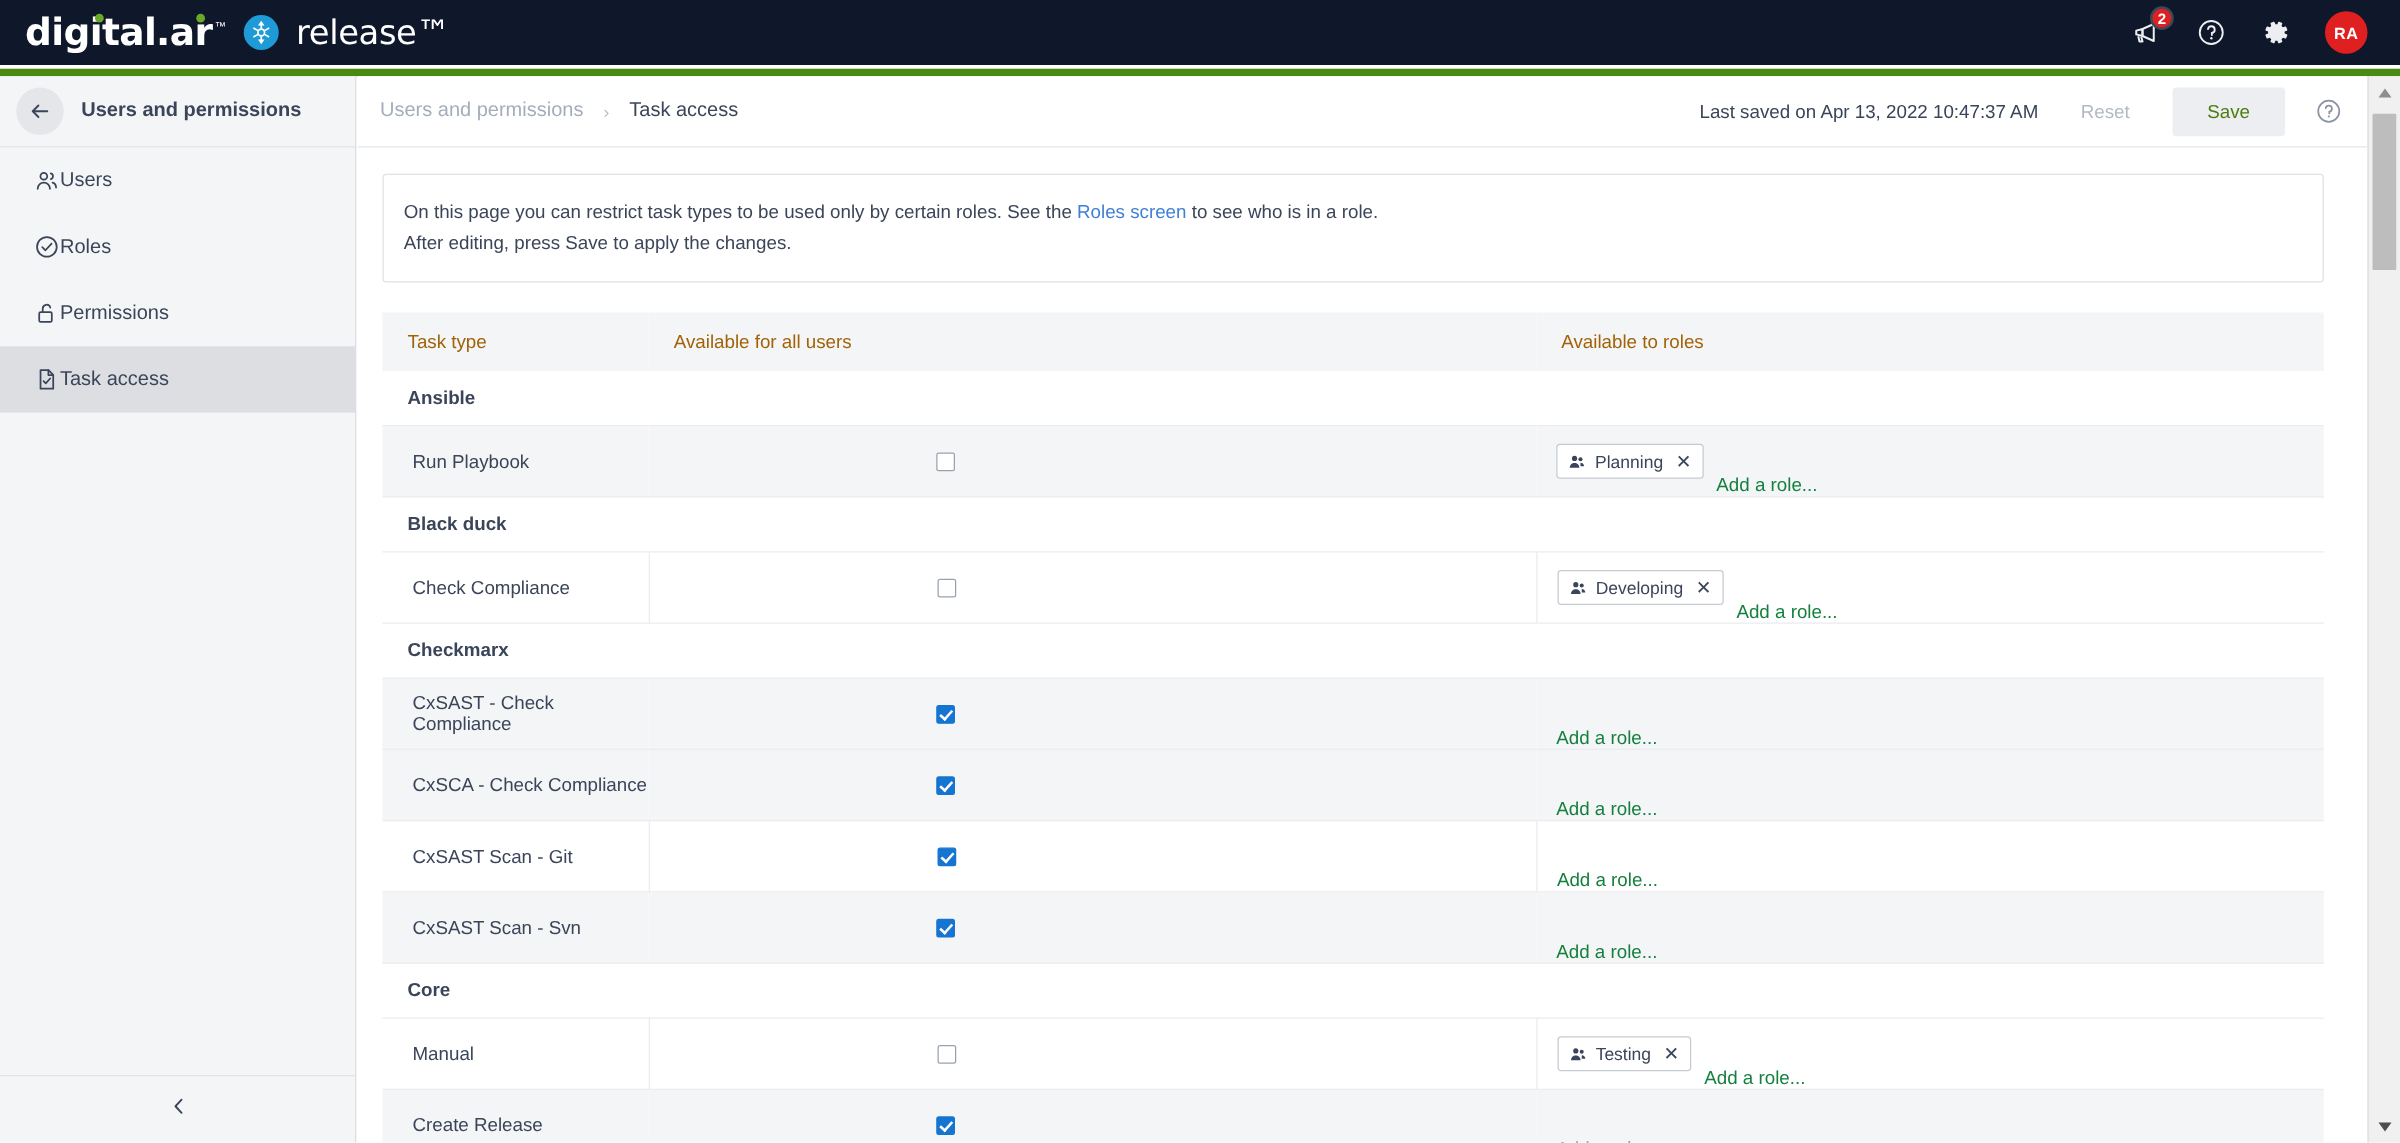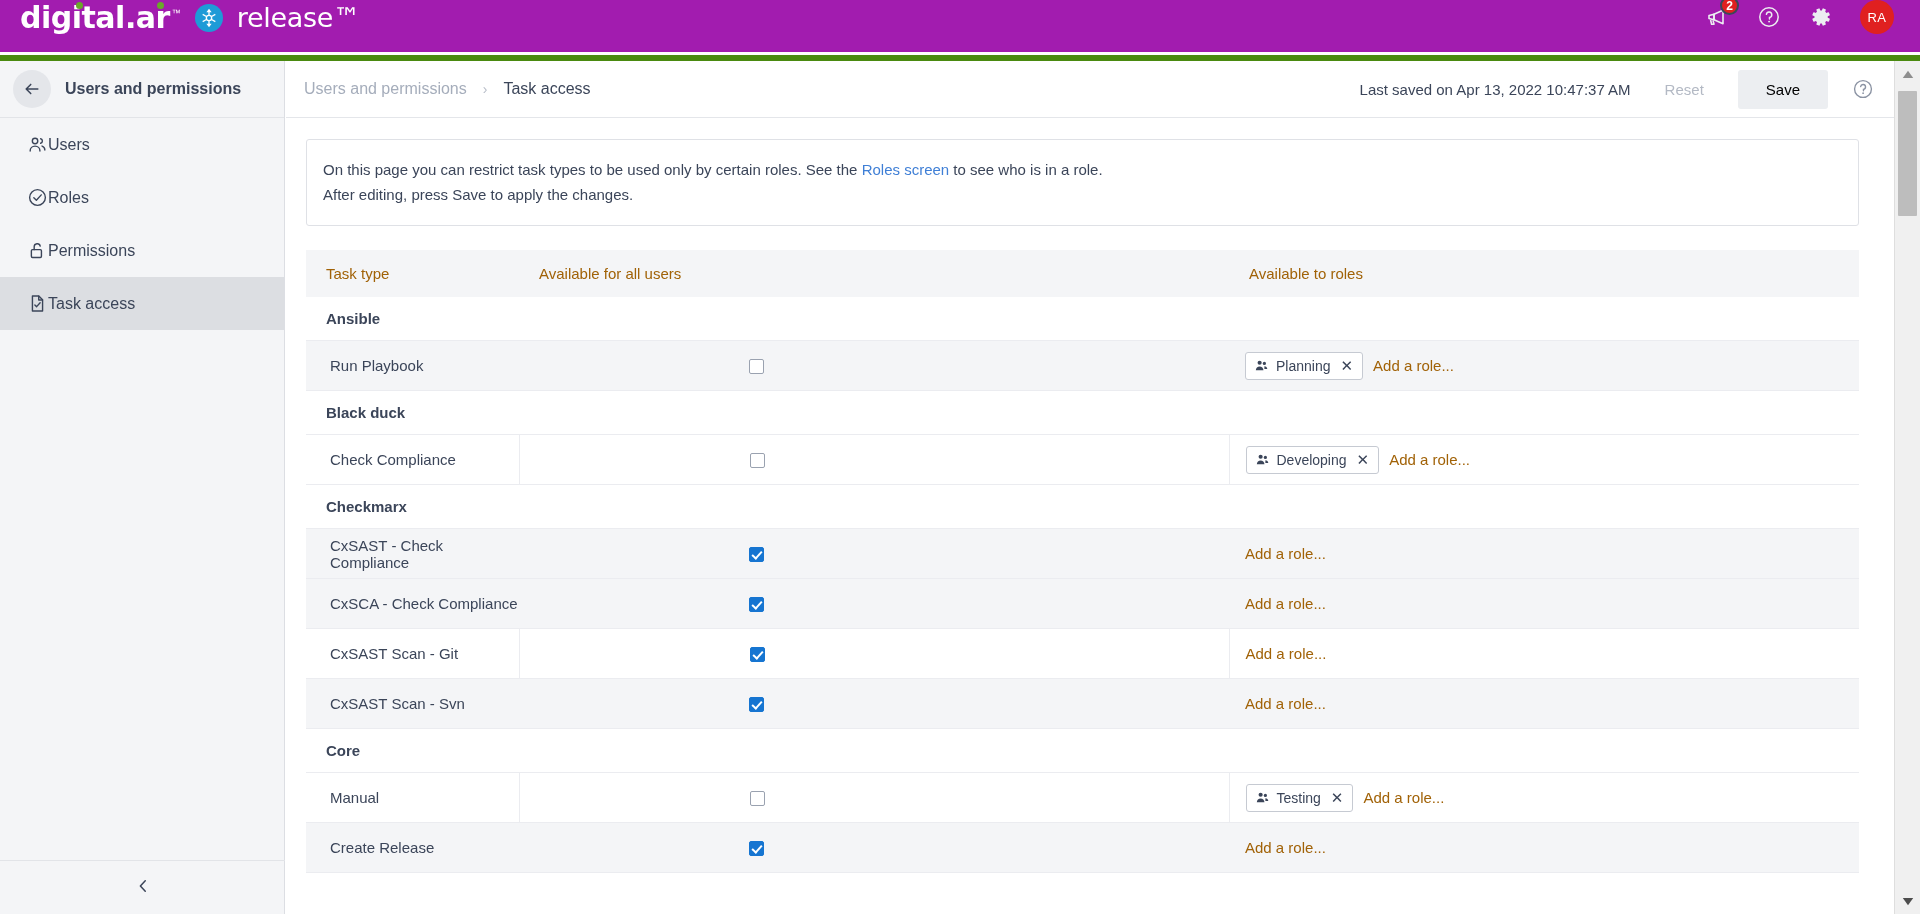--- a/index.html
+++ b/index.html
@@ -9,22 +9,22 @@
     overflow: hidden;
     background: #ffffff;
     font-family: "Liberation Sans", sans-serif;
     color: #3b4559;
   }
 
   
   .topbar {
     position: absolute; top: 0; left: 0;
     width: 1920px; height: 52px;
-    background: #a21caf;
-    display: flex; align-items: flex-start;
+    background: #0f172a;
+    display: flex; align-items: center;
   }
   .accent-stripe {
     position: absolute; top: 55px; left: 0;
     width: 1920px; height: 6px;
     background: #4a8a10;
   }
   .logo-wrap { display: flex; align-items: center; padding-left: 20px; gap: 14px; }
   .logo-digitalai { position: relative; display: flex; align-items: baseline; }
   .logo-digitalai .word {
     font-family: "DejaVu Sans", sans-serif;
@@ -57,21 +57,21 @@
   .badge {
     position: absolute; top: -8px; right: -9px;
     min-width: 19px; height: 19px; border-radius: 10px;
     background: #e02020; color: #fff; font-size: 12px; font-weight: 700;
     display: flex; align-items: center; justify-content: center; padding: 0 4px;
     border: 2px solid #3c4858;
   }
   .avatar {
     width: 34px; height: 34px; border-radius: 50%;
     background: #e02020; color: #fff;
-    font-size: 13px; font-weight: 400; letter-spacing: 0.5px;
+    font-size: 13px; font-weight: 700; letter-spacing: 0.5px;
     display: flex; align-items: center; justify-content: center; cursor: pointer;
   }
 
   
   .sidebar {
     position: absolute; top: 61px; left: 0;
     width: 285px; height: 853px;
     background: #f4f5f7;
     border-right: 1px solid #dcdee3;
   }
@@ -110,21 +110,21 @@
   .crumb { font-size: 16px; color: #a5adbb; cursor: pointer; }
   .crumb-sep { margin: 0 16px; color: #b7bdc8; font-size: 14px; }
   .crumb-current { font-size: 16px; color: #3b4559; }
   .header-right { margin-left: auto; display: flex; align-items: center; gap: 22px; padding-right: 18px; }
   .saved-text { font-size: 15px; color: #3b4559; }
   .btn-reset {
     font-size: 15px; color: #b3b9c4; background: none; border: none;
     cursor: default; padding: 9px 12px; font-family: inherit;
   }
   .btn-save {
-    font-size: 15px; color: #000000; background: #eceef1; border: none;
+    font-size: 15px; color: #4d7c0f; background: #eceef1; border: none;
     border-radius: 3px; padding: 11px 28px; cursor: default; font-family: inherit;
   }
 
   .content {
     position: absolute; top: 58px; left: 0; right: 0; bottom: 0;
     overflow: hidden; background: #fff;
   }
   .banner {
     margin: 20px 35px 0 20px;
     border: 1px solid #dfe1e6; border-radius: 3px;
@@ -169,21 +169,21 @@
     border-width: 0 2px 2px 0; transform: rotate(42deg);
   }
   .roles-cell { display: flex; align-items: center; gap: 0; }
   .chip {
     display: inline-flex; align-items: center; gap: 7px;
     border: 1px solid #c6cad2; border-radius: 3px;
     background: #fff; padding: 5px 9px 5px 8px; font-size: 14px; color: #3b4559;
     cursor: pointer; margin-right: 10px;
   }
   .chip-x { font-size: 15px; color: #3b4559; margin-left: 3px; cursor: pointer; line-height: 1; }
-  .add-role { font-size: 15px; color: #a16207; cursor: text; }
+  .add-role { font-size: 15px; color: #15803d; cursor: text; margin-top: 39px; }
 
   
   .scrollbar {
     position: absolute; top: 61px; right: 0; width: 26px; height: 853px;
     background: #f0f0f0; border-left: 1px solid #dedede;
   }
   .sb-arrow {
     position: absolute; left: 0; width: 25px; height: 26px;
     display: flex; align-items: center; justify-content: center; cursor: pointer;
   }

